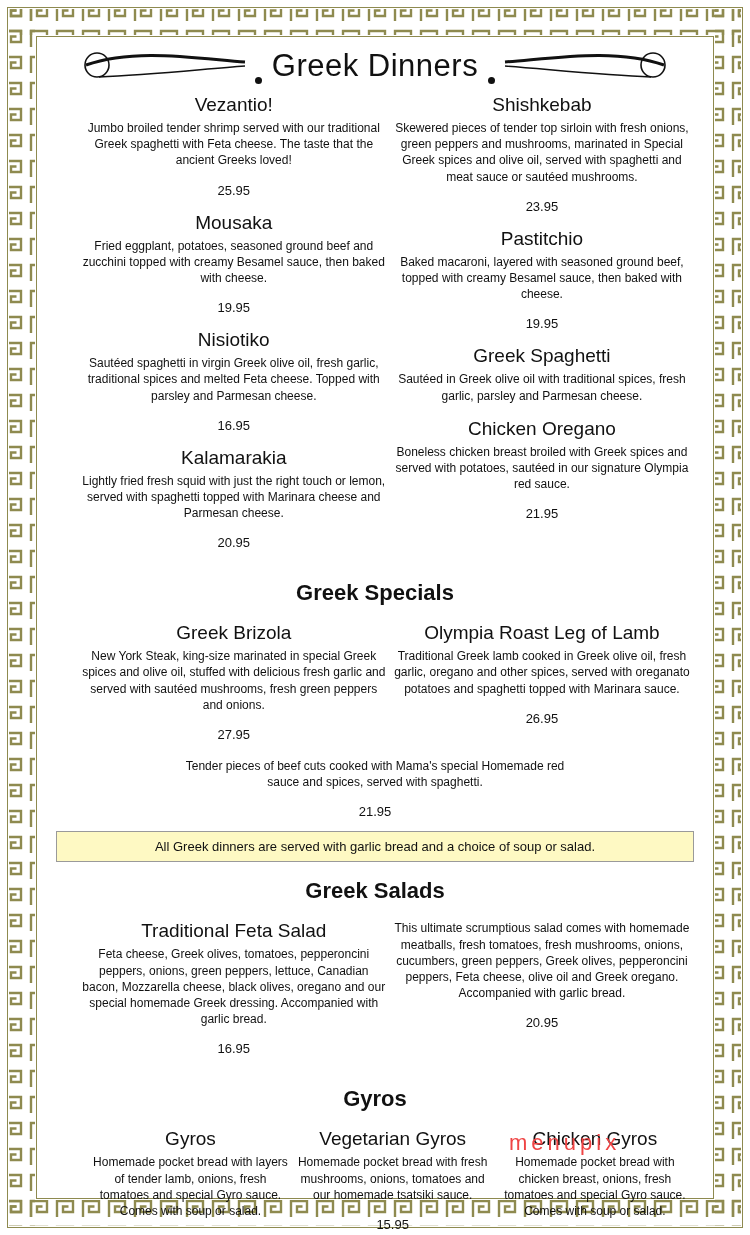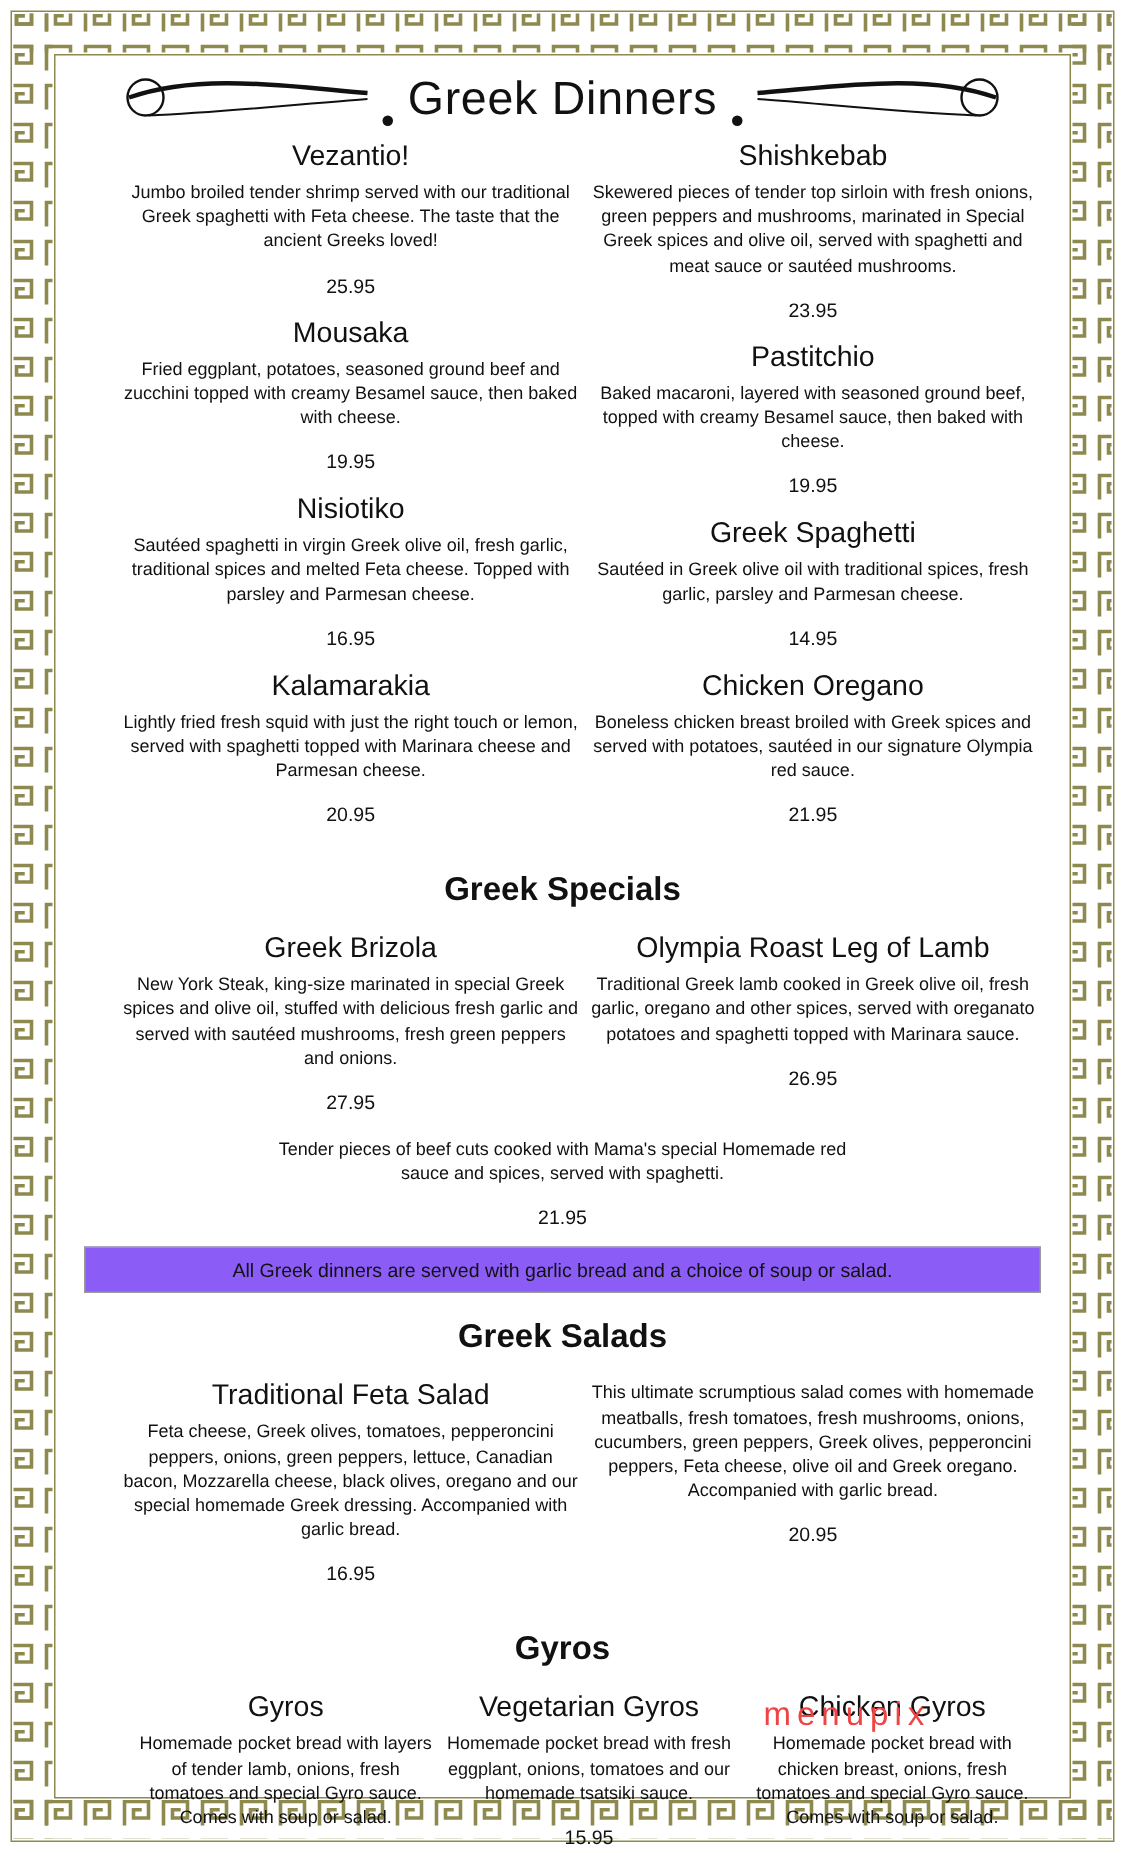--- a/index.html
+++ b/index.html
@@ -48,21 +48,21 @@
   }
 
   .center-item { width:62%; margin:2px auto 8px auto; }
 
   .note-box {
     border:1px solid #9a9a9a;
     text-align:center;
     font-size:13px;
     padding:7px 10px;
     margin:12px 2px 4px 2px;
-    background:#8b5cf6;
+    background:#fef9c3;
   }
 
   .watermark {
     position:absolute;
     left:509px; top:1130px;
     font-size:22px;
     color:#ef4444;
     letter-spacing:4px;
     font-weight:400;
   }
@@ -132,21 +132,20 @@
         <p class="price">23.95</p>
       </div>
       <div class="item">
         <h3 class="name">Pastitchio</h3>
         <p class="desc">Baked macaroni, layered with seasoned ground beef, topped with creamy Besamel sauce, then baked with cheese.</p>
         <p class="price">19.95</p>
       </div>
       <div class="item">
         <h3 class="name">Greek Spaghetti</h3>
         <p class="desc">Sautéed in Greek olive oil with traditional spices, fresh garlic, parsley and Parmesan cheese.</p>
-        <p class="price">14.95</p>
       </div>
       <div class="item">
         <h3 class="name">Chicken Oregano</h3>
         <p class="desc">Boneless chicken breast broiled with Greek spices and served with potatoes, sautéed in our signature Olympia red sauce.</p>
         <p class="price">21.95</p>
       </div>
     </div>
   </div>
 
   <h2 class="section-heading">Greek Specials</h2>
@@ -195,21 +194,21 @@
     <div class="col-3">
       <div class="item">
         <h3 class="name">Gyros</h3>
         <p class="desc">Homemade pocket bread with layers of tender lamb, onions, fresh tomatoes and special Gyro sauce. Comes with soup or salad.</p>
         <p class="price">15.95</p>
       </div>
     </div>
     <div class="col-3">
       <div class="item">
         <h3 class="name">Vegetarian Gyros</h3>
-        <p class="desc">Homemade pocket bread with fresh eggplant, onions, tomatoes and our homemade tsatsiki sauce.</p>
+        <p class="desc">Homemade pocket bread with fresh mushrooms, onions, tomatoes and our homemade tsatsiki sauce.</p>
         <p class="price">15.95</p>
       </div>
     </div>
     <div class="col-3">
       <div class="item">
         <h3 class="name">Chicken Gyros</h3>
         <p class="desc">Homemade pocket bread with chicken breast, onions, fresh tomatoes and special Gyro sauce. Comes with soup or salad.</p>
         <p class="price">15.95</p>
       </div>
     </div>

